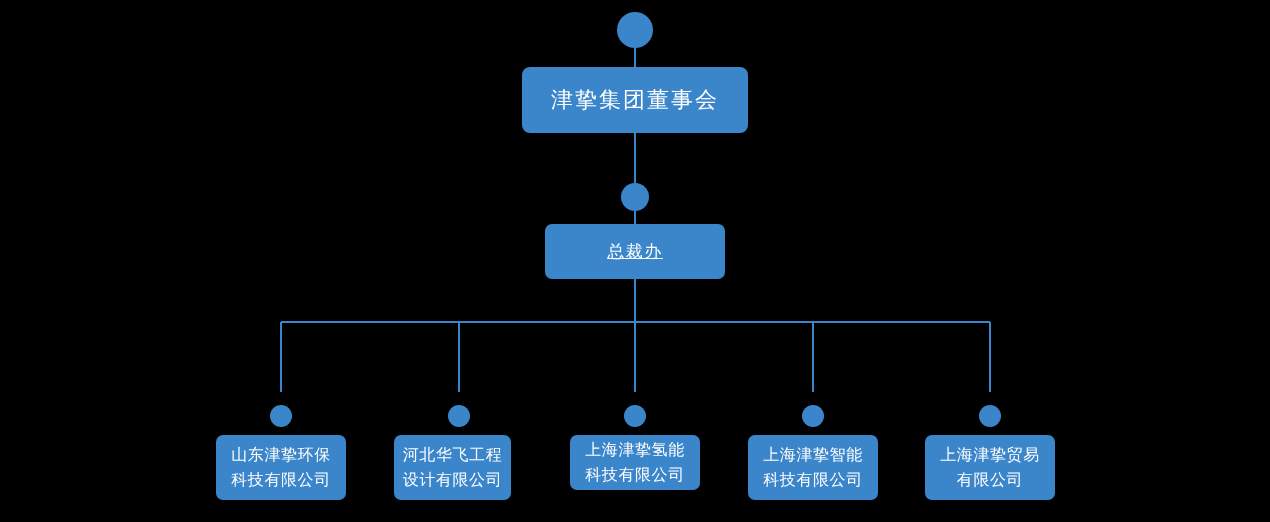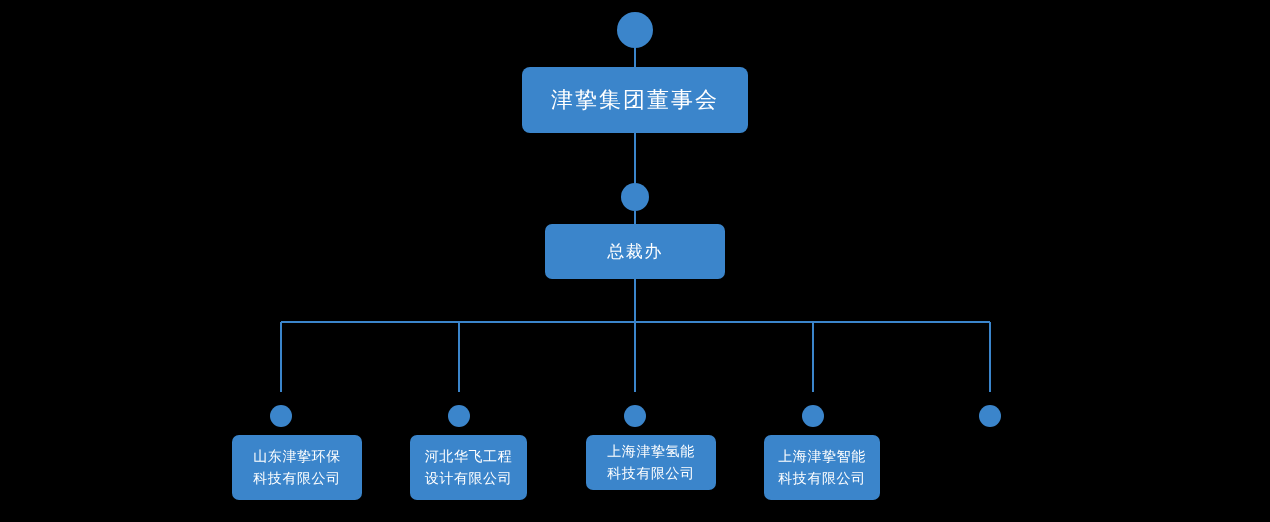--- a/index.html
+++ b/index.html
@@ -61,24 +61,23 @@
   .node-box.level-root {
     font-size: 22px;
     letter-spacing: 2px;
     border-radius: 8px;
   }
   .node-box.level-mid {
     font-size: 17px;
     letter-spacing: 1.5px;
   }
   .node-box.level-leaf {
-    font-size: 14px;
+    font-size: 16px;
     letter-spacing: 0.6px;
     border-radius: 7px;
-    margin-left: 16px;
   }
   .node-box.level-leaf .box-label {
     line-height: 1.55;
   }
 </style>
 </head>
 <body>
 
 <div id="chart-canvas">
 
@@ -102,21 +101,21 @@
       <line x1="990" y1="322" x2="990" y2="392"></line>
     </g>
   </svg>
 
   <div class="node-circle size-lg" style="left:617px; top:12px;"></div>
   <div class="node-box level-root" style="left:522px; top:67px; width:226px; height:66px;">
     <span class="box-label">津挚集团董事会</span>
   </div>
 
   <div class="node-circle size-md" style="left:621px; top:183px;"></div>
-  <div class="node-box level-mid" style="left:545px; top:224px; width:180px; height:55px;">
+  <div class="node-box level-mid" style="left:545px; top:224px; width:180px; height:55px;text-decoration:underline;">
     <span class="box-label">总裁办</span>
   </div>
 
   <div class="node-circle size-sm" style="left:270px; top:405px;"></div>
   <div class="node-box level-leaf" style="left:216px; top:435px; width:130px; height:65px;">
     <span class="box-label">山东津挚环保
 科技有限公司</span>
   </div>
 
   <div class="node-circle size-sm" style="left:448px; top:405px;"></div>
@@ -125,20 +124,24 @@
 设计有限公司</span>
   </div>
 
   <div class="node-circle size-sm" style="left:624px; top:405px;"></div>
   <div class="node-box level-leaf" style="left:570px; top:435px; width:130px; height:55px;">
     <span class="box-label">上海津挚氢能
 科技有限公司</span>
   </div>
 
   <div class="node-circle size-sm" style="left:802px; top:405px;"></div>
-  <div class="node-box level-leaf" style="left:748px; top:435px; width:116px; height:65px;">
+  <div class="node-box level-leaf" style="left:748px; top:435px; width:130px; height:65px;">
     <span class="box-label">上海津挚智能
 科技有限公司</span>
   </div>
 
   <div class="node-circle size-sm" style="left:979px; top:405px;"></div>
+  <div class="node-box level-leaf" style="left:925px; top:435px; width:130px; height:65px;">
+    <span class="box-label">上海津挚贸易
+有限公司</span>
+  </div>
 
 </div>
 
 </body></html>

